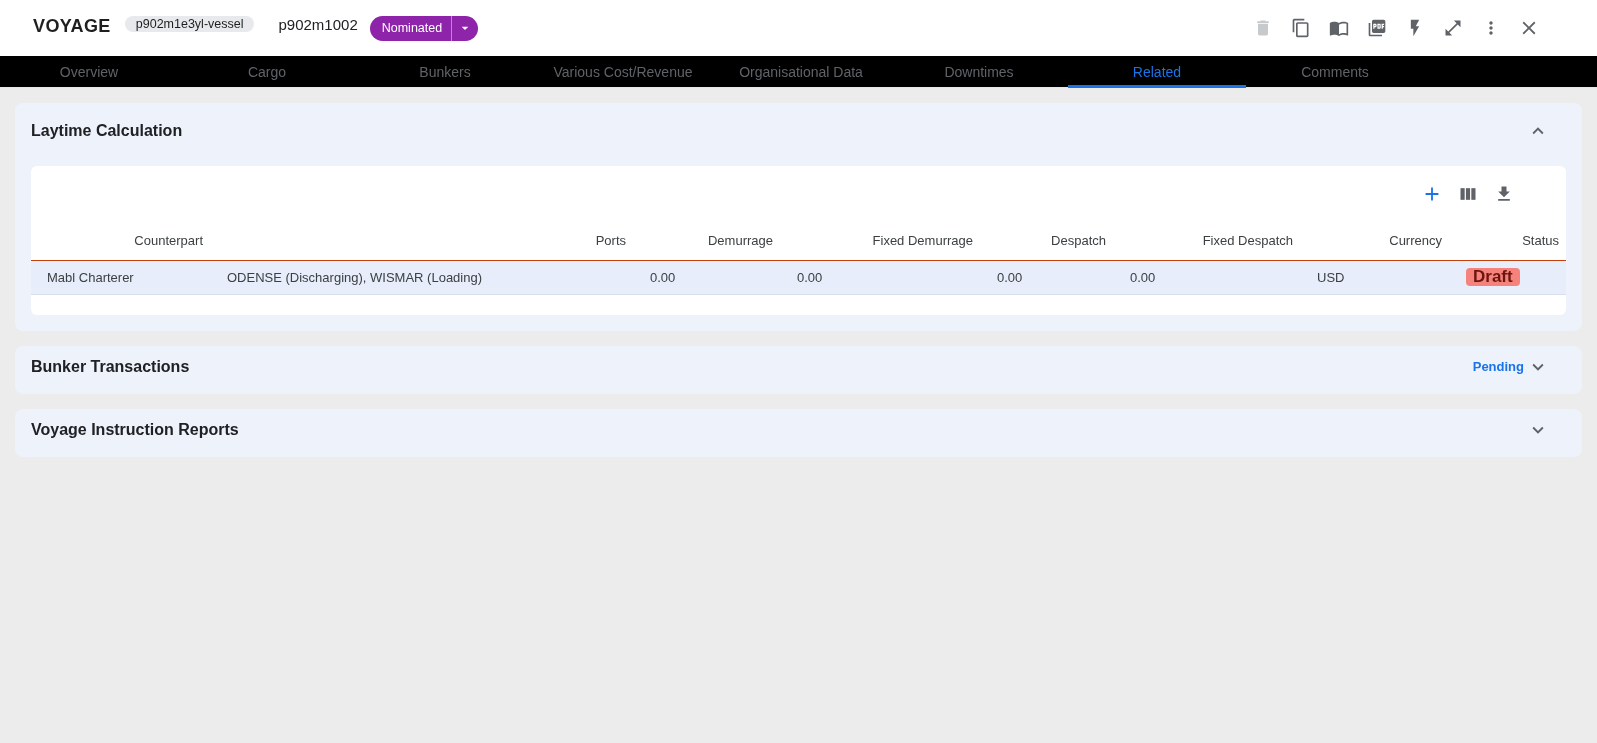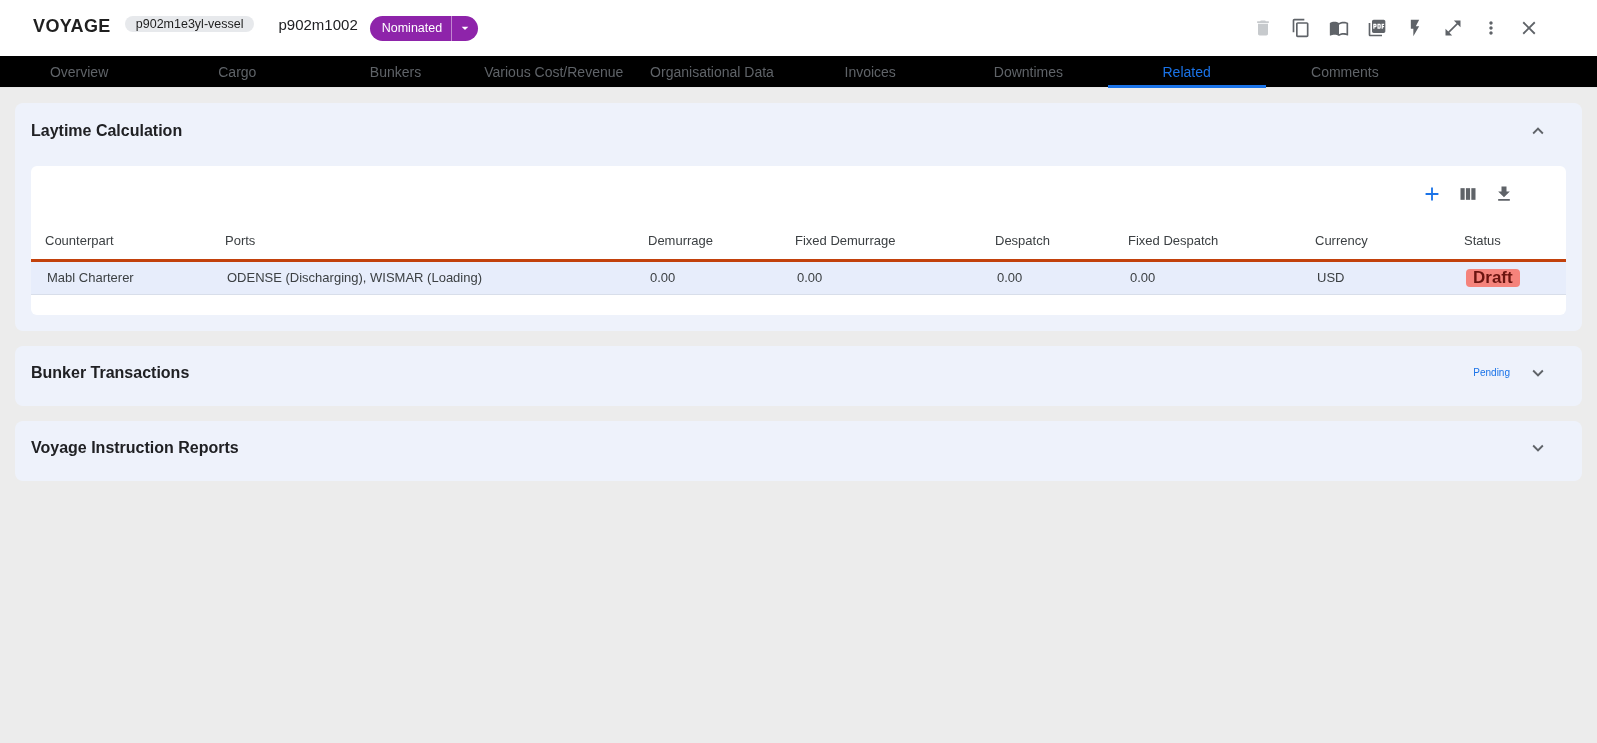--- a/index.html
+++ b/index.html
@@ -95,27 +95,27 @@
   .panel-title { font-size: 16px; font-weight: 700; color: #202124; }
   .chev-btn {
     width: 28px; height: 28px;
     display: flex; align-items: center; justify-content: center;
     border-radius: 50%;
     color: #5f6368;
   }
   .chev-btn svg { fill: currentColor; }
 
   .panel.collapsed {
-    height: 60px;
+    height: 48px;
     display: flex; align-items: center; justify-content: space-between;
     padding: 0 30px 6px 16px;
     cursor: pointer;
   }
   .collapsed-right { display: flex; align-items: center; }
-  .pending-text { color: #1a73e8; font-size: 10px; font-weight: 400; margin-right: 14px; }
+  .pending-text { color: #1a73e8; font-size: 13px; font-weight: 700; }
 
   
   .card { background: #fff; border-radius: 6px; overflow: hidden; padding-bottom: 20px; }
   .card-toolbar {
     height: 56px;
     display: flex; align-items: center; justify-content: flex-end;
     gap: 4px;
     padding-right: 46px;
   }
   .tool-btn {
@@ -123,31 +123,31 @@
     display: flex; align-items: center; justify-content: center;
     border-radius: 50%;
     color: #5f6368;
   }
   .tool-btn.accent { color: #1a73e8; }
   .tool-btn svg { fill: currentColor; }
 
   table { width: 100%; border-collapse: collapse; table-layout: fixed; }
   thead th {
     height: 38px;
-    text-align: left;
+    text-align: right;
     font-size: 13px;
     font-weight: 500;
     color: #3c4043;
-    padding: 0 14px;
+    padding: 0 8px;
     cursor: pointer;
   }
   tbody tr {
     height: 34px;
     background: #e7edfb;
-    border-top: 3px solid #c2410c;
+    border-top: 1px solid #c2410c;
     border-bottom: 1px solid #d8deea;
     cursor: pointer;
   }
   tbody td {
     font-size: 13px;
     color: #3c4043;
     padding: 0 16px;
     white-space: nowrap; overflow: hidden; text-overflow: ellipsis;
   }
   .badge-draft {
@@ -226,21 +226,20 @@
     </div>
   </header>
 
   <nav class="tabbar">
     <div class="tabs">
       <button class="tab">Overview</button>
       <button class="tab">Cargo</button>
       <button class="tab">Bunkers</button>
       <button class="tab">Various Cost/Revenue</button>
       <button class="tab">Organisational Data</button>
-      <button class="tab">Invoices</button>
       <button class="tab">Downtimes</button>
       <button class="tab active">Related</button>
       <button class="tab">Comments</button>
     </div>
   </nav>
 
   <main class="content">
 
     <section class="panel expanded">
       <div class="panel-header">

